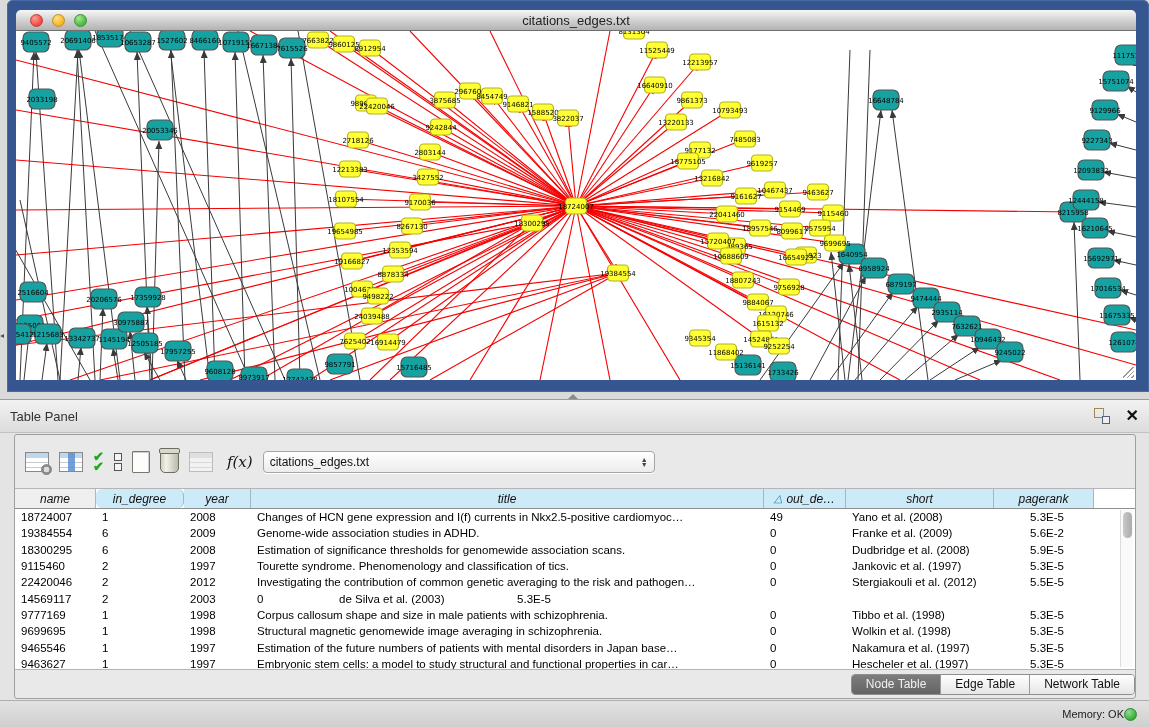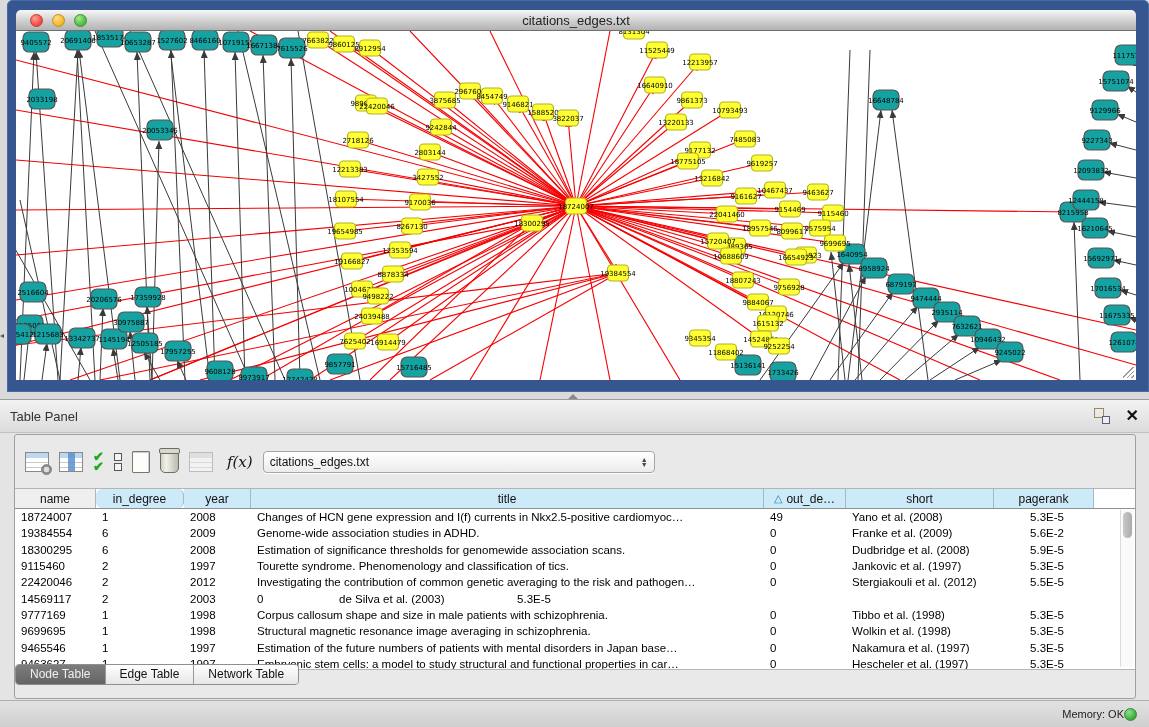--- a/index.html
+++ b/index.html
@@ -58,37 +58,37 @@
   .tb-icon { display:flex; align-items:center; justify-content:center; margin-right:10px; }
   .fx { font-family:"DejaVu Serif", serif; font-style:italic; font-size:15px; color:#111; margin:0 10px 0 4px; }
   .combo { width:392px; height:22px; border:1px solid #a5a5a5; border-radius:4px;
     background:linear-gradient(#ffffff,#ececec); display:flex; align-items:center; padding:0 6px;
     box-shadow:0 1px 0 #fff; }
   .combo-text { flex:1; font-size:12px; color:#111; }
   .combo-arrows { display:flex; flex-direction:column; align-items:center; line-height:5px; color:#444; font-size:7px; }
 
   .grid { position:absolute; left:0; top:53px; right:0; bottom:28px; background:#ffffff;
     border-top:1px solid #b5b5b5; border-bottom:1px solid #b5b5b5; overflow:hidden; }
-  .hdr-row { display:flex; height:20px; border-bottom:1px solid #8f8f8f; }
+  .hdr-row { display:flex; height:20px; border-bottom:1px solid #8f8f8f;font-style:italic; }
   .hdr-cell { background:#cdeaf8; border-right:1px solid #9fb9c6; font-size:12px; color:#111;
     display:flex; align-items:center; justify-content:center; overflow:hidden; white-space:nowrap; }
   .hdr-cell.gray { background:#efefef; border-right:1px solid #b5b5b5; }
   .sort-tri { color:#2b7fae; margin-right:4px; font-size:11px; }
   .body-rows { position:absolute; left:0; top:20px; right:0; bottom:0; }
   .t-row { display:flex; height:16.3px; align-items:center; }
   .t-cell { font-size:11.5px; color:#000; padding-left:6px; overflow:hidden; white-space:nowrap; }
   .c0{width:81px;} .c1{width:88px;border-radius:6px;} .c2{width:67px;} .c3{width:513px;} .c4{width:82px;} .c5{width:148px;} .c6{width:100px;text-align:center;}
 
   .vscroll { position:absolute; right:2px; top:21px; bottom:2px; width:13px;
     background:#fafafa; border-left:1px solid #dcdcdc; }
   .vthumb { position:absolute; left:2px; top:2px; width:9px; height:26px; border-radius:5px;
     background:linear-gradient(90deg,#c9c9c9,#ababab); }
 
-  .tab-strip { position:absolute; left:0; right:0; bottom:13px; height:22px;
-    display:flex; justify-content:flex-start; align-items:center; }
+  .tab-strip { position:absolute; left:0; right:0; bottom:3px; height:22px;
+    display:flex; justify-content:flex-end; align-items:center; }
   .seg { display:flex; border:1px solid #8e8e8e; border-radius:4px; overflow:hidden; height:21px; }
   .seg-btn { padding:0 14px; font-size:12px; display:flex; align-items:center;
     background:linear-gradient(#ffffff,#e6e6e6); color:#111; border-right:1px solid #9a9a9a; cursor:default; }
   .seg-btn:last-child { border-right:none; }
   .seg-btn.selected { background:linear-gradient(#7d7d7d,#646464); color:#efefef; }
 
   
   .status-bar { position:absolute; left:0; top:700px; width:1149px; height:27px;
     background:linear-gradient(#e2e2e2,#cfcfcf); border-top:1px solid #aeaeae;
     display:flex; align-items:center; justify-content:flex-end; padding-right:12px; }
@@ -654,21 +654,21 @@
               <div class="t-cell c2">1998</div>
               <div class="t-cell c3">Corpus callosum shape and size in male patients with schizophrenia.</div>
               <div class="t-cell c4">0</div>
               <div class="t-cell c5">Tibbo et al. (1998)</div>
               <div class="t-cell c6">5.3E-5</div>
             </div>
             <div class="t-row">
               <div class="t-cell c0">9699695</div>
               <div class="t-cell c1">1</div>
               <div class="t-cell c2">1998</div>
-              <div class="t-cell c3">Structural magnetic resonance image averaging in schizophrenia.</div>
+              <div class="t-cell c3">Structural magnetic genomewide image averaging in schizophrenia.</div>
               <div class="t-cell c4">0</div>
               <div class="t-cell c5">Wolkin et al. (1998)</div>
               <div class="t-cell c6">5.3E-5</div>
             </div>
             <div class="t-row">
               <div class="t-cell c0">9465546</div>
               <div class="t-cell c1">1</div>
               <div class="t-cell c2">1997</div>
               <div class="t-cell c3">Estimation of the future numbers of patients with mental disorders in Japan base…</div>
               <div class="t-cell c4">0</div>

